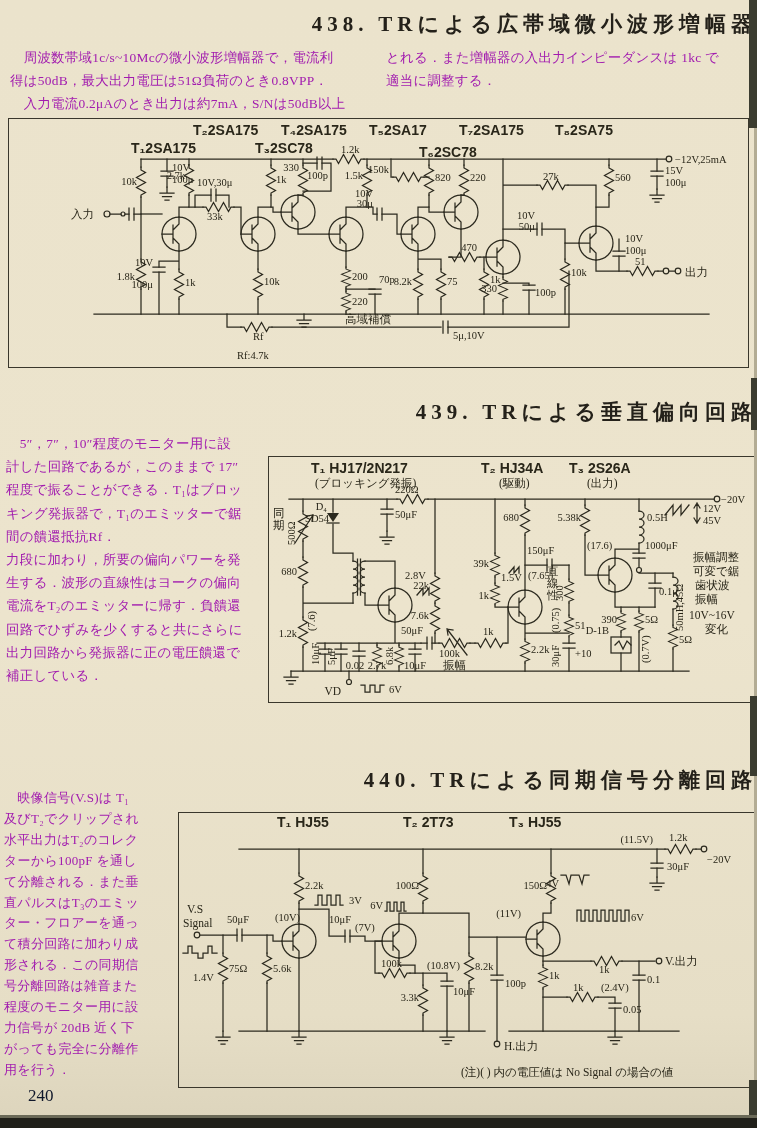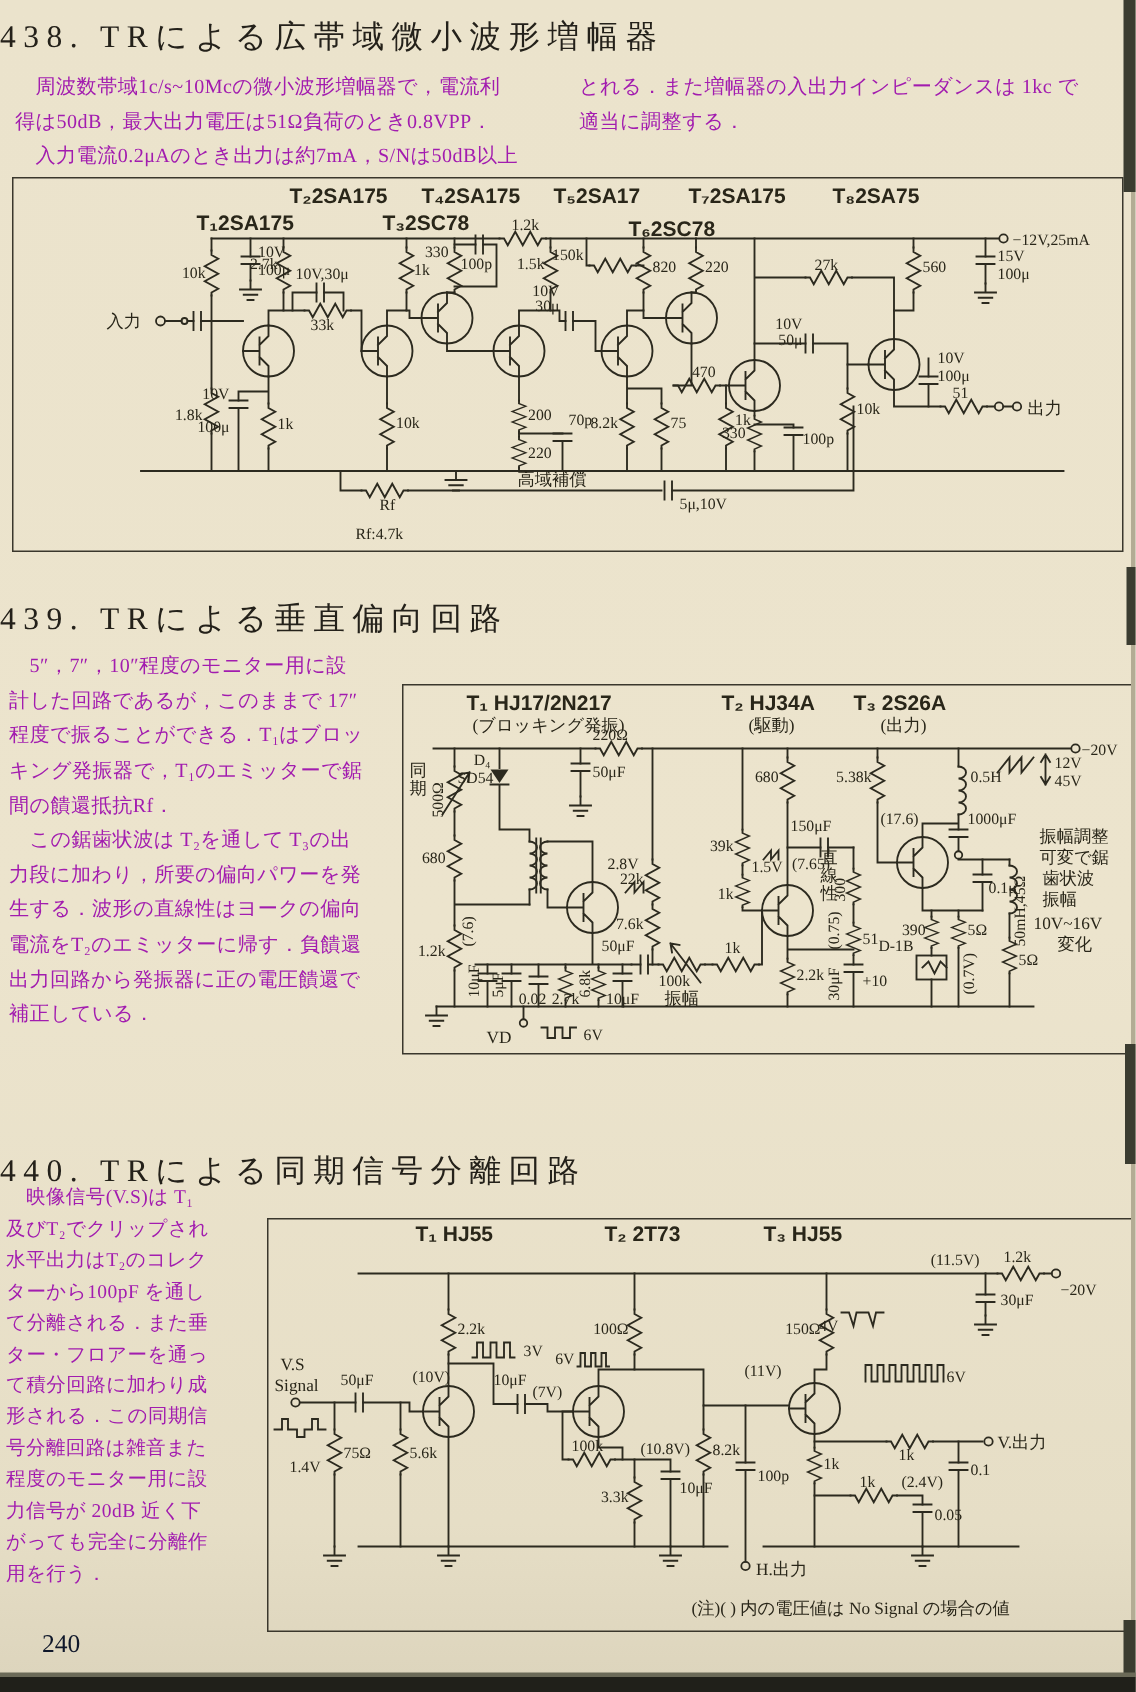--- a/index.html
+++ b/index.html
@@ -1,19 +1,19 @@
 <!DOCTYPE html>
 <html><head>
 <meta charset="utf-8">
 <style>
   html,body{margin:0;padding:0}
   body{width:757px;height:1128px;position:relative;overflow:hidden;
     background:linear-gradient(180deg,#ebe3cc 0%,#ece4cd 55%,#e6dec6 90%,#dcd4bc 100%);
     font-family:"Liberation Serif",serif;color:#2c2920}
-  .title{position:absolute;left:0;width:100%;text-align:left;font-weight:normal;
+  .title{position:absolute;left:0;width:100%;text-align:right;font-weight:bold;
     font-size:21px;letter-spacing:5px;color:#24211a;white-space:nowrap}
   .col{position:absolute;font-size:13.4px;line-height:23.2px;letter-spacing:.3px;color:#a21caf}
   .col.c440{font-size:13px;line-height:20.9px}
   .cbox{position:absolute;border:1.6px solid #3a372c;background:transparent}
   svg{display:block}
   .w{stroke:#2c2a1f;stroke-width:1.25;fill:none;stroke-linecap:square;stroke-linejoin:miter}
   .term{fill:none;stroke:#2c2a1f;stroke-width:1.2}
   .lb{font-family:"Liberation Serif",serif;font-size:10.5px;fill:#292619}
   .lb.big{font-family:"Liberation Sans",sans-serif;font-weight:bold;font-size:14px}
   .lb.med{font-size:11.5px}
@@ -221,24 +221,24 @@
 </svg>
 </div>
 
 <div class="title" style="top:398px">439. TRによる垂直偏向回路</div>
 <div class="col" style="left:6px;top:432px;width:262px">
     <div>　5″，7″，10″程度のモニター用に設</div>
     <div>計した回路であるが，このままで 17″</div>
     <div>程度で振ることができる．T₁はブロッ</div>
     <div>キング発振器で，T₁のエミッターで鋸</div>
     <div>間の饋還抵抗Rf．</div>
-    <div>　この鋸歯状波は T₂を通して T₃の出</div>
     <div>力段に加わり，所要の偏向パワーを発</div>
     <div>生する．波形の直線性はヨークの偏向</div>
     <div>電流をT₂のエミッターに帰す．負饋還</div>
+    <div>回路でひずみを少くすると共にさらに</div>
     <div>出力回路から発振器に正の電圧饋還で</div>
     <div>補正している．</div>
   </div>
 
 <div class="cbox" style="left:268px;top:456px;width:486px;height:245px">
 <svg width="486" height="245" viewBox="0 0 486 245">
   <g class="w">
     <path d="M20,42 H128 M159,42 H445 M22,214 H420"></path>
         <use href="#rh" transform="translate(128,42)"></use>
     <path d="M34,42 V54 M34,84 V100 M34,130 V146 M34,146 V160 M34,190 V214 M34,146 H84"></path>
@@ -387,20 +387,21 @@
 </svg>
 </div>
 
 <div class="title" style="top:766px">440. TRによる同期信号分離回路</div>
 <div class="col c440" style="left:4px;top:788px;width:172px">
     <div>　映像信号(V.S)は T₁</div>
     <div>及びT₂でクリップされ</div>
     <div>水平出力はT₂のコレク</div>
     <div>ターから100pF を通し</div>
     <div>て分離される．また垂</div>
+    <div>直パルスはT₃のエミッ</div>
     <div>ター・フロアーを通っ</div>
     <div>て積分回路に加わり成</div>
     <div>形される．この同期信</div>
     <div>号分離回路は雑音また</div>
     <div>程度のモニター用に設</div>
     <div>力信号が 20dB 近く下</div>
     <div>がっても完全に分離作</div>
     <div>用を行う．</div>
   </div>
 

